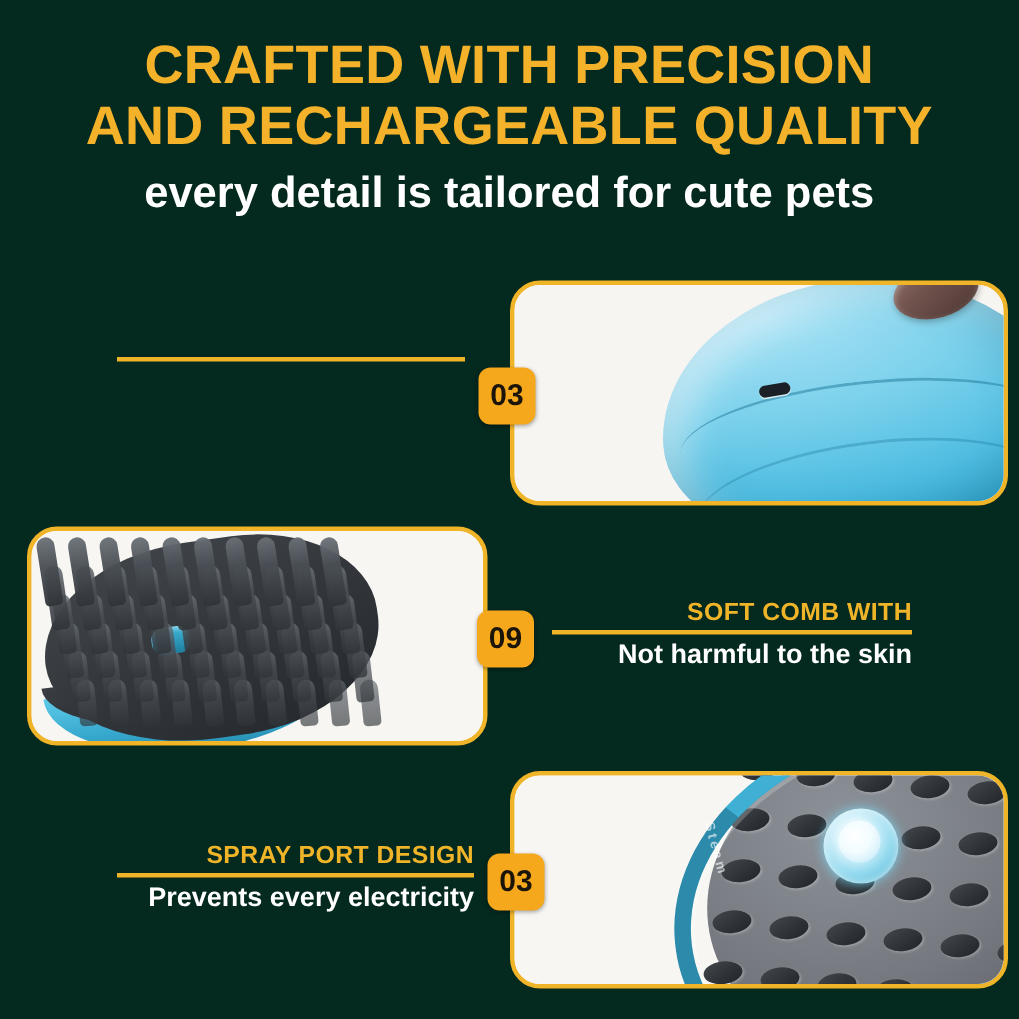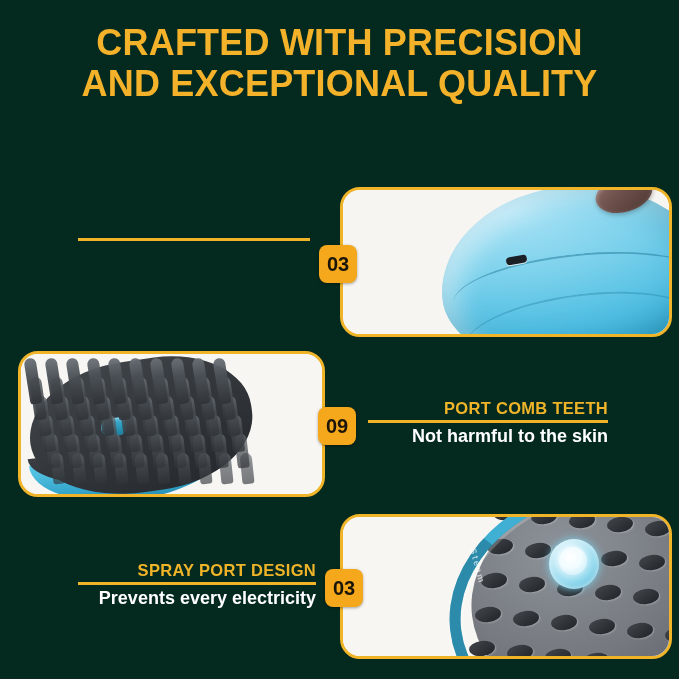--- a/index.html
+++ b/index.html
@@ -229,21 +229,22 @@
   #feature-3 .feat-text{left:0;top:0;width:238px;text-align:right;}
   #feature-3 .badge{left:247px;top:9px;}
 </style>
 </head>
 <body>
 
 <div class="stage">
 
   <div class="header">
     <div class="head-line">CRAFTED WITH PRECISION</div>
-    <div class="head-line">AND EXCEPTIONAL QUALITY</div>
+    <div class="head-line">AND RECHARGEABLE QUALITY</div>
+    <div class="sub-line">every detail is tailored for cute pets</div>
   </div>
 
   <div class="panel" id="panel-1">
     <div class="photo">
       <div class="p1-bg"></div>
       <div class="p1-skirt"></div>
       <div class="p1-tooth" style="left:118px;height:36px;"></div>
       <div class="p1-tooth" style="left:140px;height:44px;"></div>
       <div class="p1-tooth" style="left:163px;height:48px;"></div>
       <div class="p1-tooth" style="left:187px;height:46px;"></div>
@@ -371,21 +372,21 @@
 
   <div class="feature" id="feature-1">
     <div class="feat-text">
       <div class="feat-rule"></div>
     </div>
     <div class="badge">03</div>
   </div>
 
   <div class="feature" id="feature-2">
     <div class="feat-text">
-      <div class="feat-title">PORT COMB TEETH</div>
+      <div class="feat-title">SOFT COMB WITH</div>
       <div class="feat-rule"></div>
       <div class="feat-sub">Not harmful to the skin</div>
     </div>
     <div class="badge">09</div>
   </div>
 
   <div class="feature" id="feature-3">
     <div class="feat-text">
       <div class="feat-title">SPRAY PORT DESIGN</div>
       <div class="feat-rule"></div>

